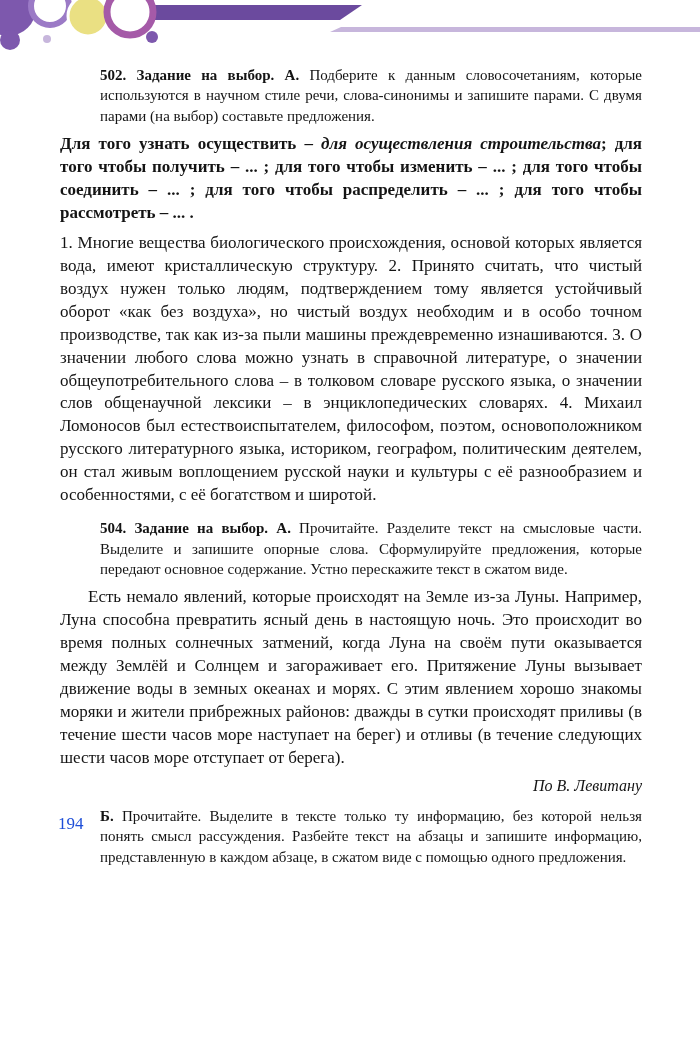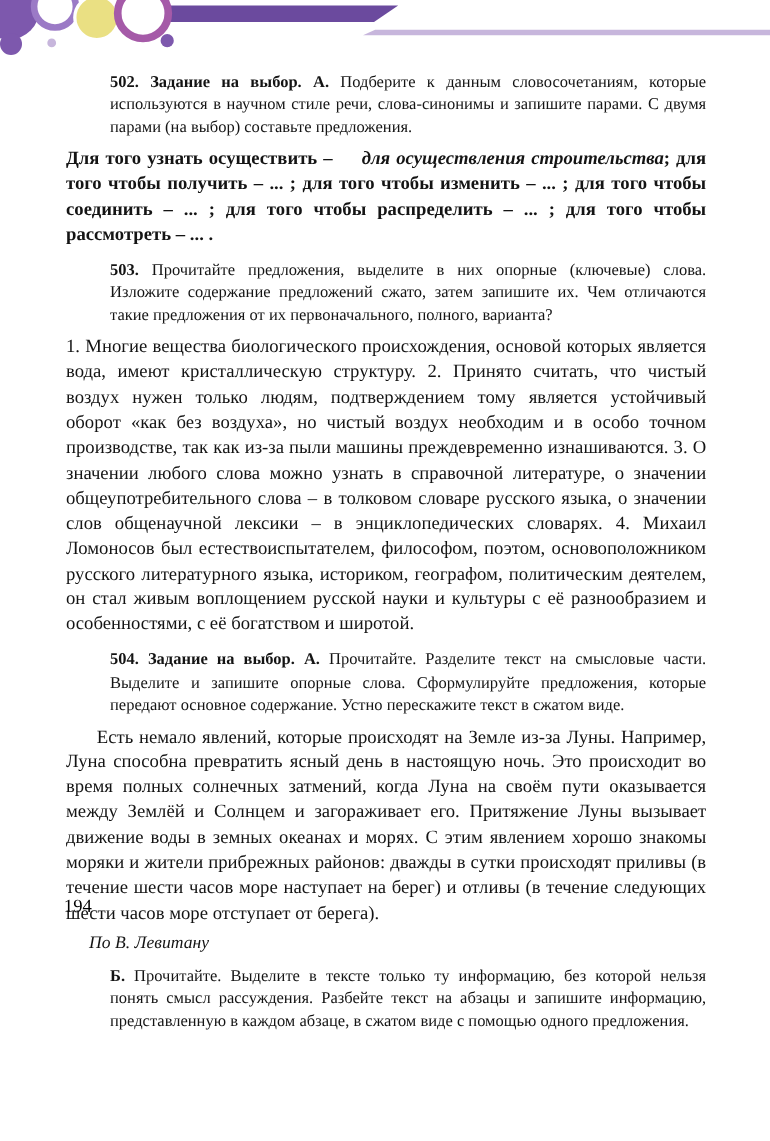--- a/index.html
+++ b/index.html
@@ -14,27 +14,27 @@
   .page { position:relative; width:700px; height:900px; background:#ffffff; }
 
   .header-deco { position:absolute; top:0; left:0; width:700px; height:60px; }
 
   .content { position:absolute; top:54px; left:60px; width:582px; }
 
   .para { text-align:justify; }
   .para.task  { font-size:15px; line-height:1.36; margin:11px 0 7px 40px; }
   .para.body  { font-size:17px; line-height:1.35; margin:7px 0; }
   .para.body.indent { text-indent:28px; }
-  .para.attribution { font-size:16px; margin:3px 0 4px 0; }
+  .para.attribution { font-size:16px; text-align:right; margin:3px 0 4px 0; }
   .b { font-weight:bold; }
-  .i { font-style:italic;margin-left:21px; }
+  .i { font-style:italic; }
 
   .page-number {
     position:absolute; left:58px; bottom:66px;
-    font-size:17px; color:#000000;margin-top:34px;
+    font-size:17px; color:#1d4ed8;margin-top:34px;
   }
 </style>
 </head>
 <body>
 
 <div class="page">
 
   <div class="header-deco">
     <svg width="700" height="60" viewBox="0 0 700 60">
       <polygon points="0,5 362,5 340,20 0,20" fill="#6b4a9e"></polygon>
@@ -46,21 +46,20 @@
       <circle cx="130" cy="12" r="23" stroke-width="7" fill="#ffffff" stroke="#a55aa8"></circle>
       <circle cx="10" cy="40" r="10" fill="#7d58ad"></circle>
       <circle cx="47" cy="39" r="4" fill="#c7b6dc"></circle>
       <circle cx="152" cy="37" r="6" fill="#7d58ad"></circle>
     </svg>
   </div>
 
   <div class="content">
       <p class="para task"><span class="b">502. Задание на выбор. А. </span><span>Подберите к данным словосочетаниям, которые используются в научном стиле речи, слова-синонимы и запишите парами. С двумя парами (на выбор) составьте предложения.</span></p>
       <p class="para body"><span class="b">Для того узнать осуществить – </span><span class="b i">для осуществления строительства</span><span class="b">; для того чтобы получить – ... ; для того чтобы изменить – ... ; для того чтобы соединить – ... ; для того чтобы распределить – ... ; для того чтобы рассмотреть – ... .</span></p>
-      <p class="para task"><span class="b">503. </span><span>Прочитайте предложения, выделите в них опорные (ключевые) слова. Изложите содержание предложений сжато, затем запишите их. Чем отличаются такие предложения от их первоначального, полного, варианта?</span></p>
       <p class="para body"><span>1. Многие вещества биологического происхождения, основой которых является вода, имеют кристаллическую структуру. 2. Принято считать, что чистый воздух нужен только людям, подтверждением тому является устойчивый оборот «как без воздуха», но чистый воздух необходим и в особо точном производстве, так как из-за пыли машины преждевременно изнашиваются. 3. О значении любого слова можно узнать в справочной литературе, о значении общеупотребительного слова – в толковом словаре русского языка, о значении слов общенаучной лексики – в энциклопедических словарях. 4. Михаил Ломоносов был естествоиспытателем, философом, поэтом, основоположником русского литературного языка, историком, географом, политическим деятелем, он стал живым воплощением русской науки и культуры с её разнообразием и особенностями, с её богатством и широтой.</span></p>
       <p class="para task"><span class="b">504. Задание на выбор. А. </span><span>Прочитайте. Разделите текст на смысловые части. Выделите и запишите опорные слова. Сформулируйте предложения, которые передают основное содержание. Устно перескажите текст в сжатом виде.</span></p>
       <p class="para body indent"><span>Есть немало явлений, которые происходят на Земле из-за Луны. Например, Луна способна превратить ясный день в настоящую ночь. Это происходит во время полных солнечных затмений, когда Луна на своём пути оказывается между Землёй и Солнцем и загораживает его. Притяжение Луны вызывает движение воды в земных океанах и морях. С этим явлением хорошо знакомы моряки и жители прибрежных районов: дважды в сутки происходят приливы (в течение шести часов море наступает на берег) и отливы (в течение следующих шести часов море отступает от берега).</span></p>
       <p class="para attribution"><span class="i">По В. Левитану</span></p>
       <p class="para task"><span class="b">Б. </span><span>Прочитайте. Выделите в тексте только ту информацию, без которой нельзя понять смысл рассуждения. Разбейте текст на абзацы и запишите информацию, представленную в каждом абзаце, в сжатом виде с помощью одного предложения.</span></p>
     </div>
 
   <div class="page-number">194</div>
 
 </div>

